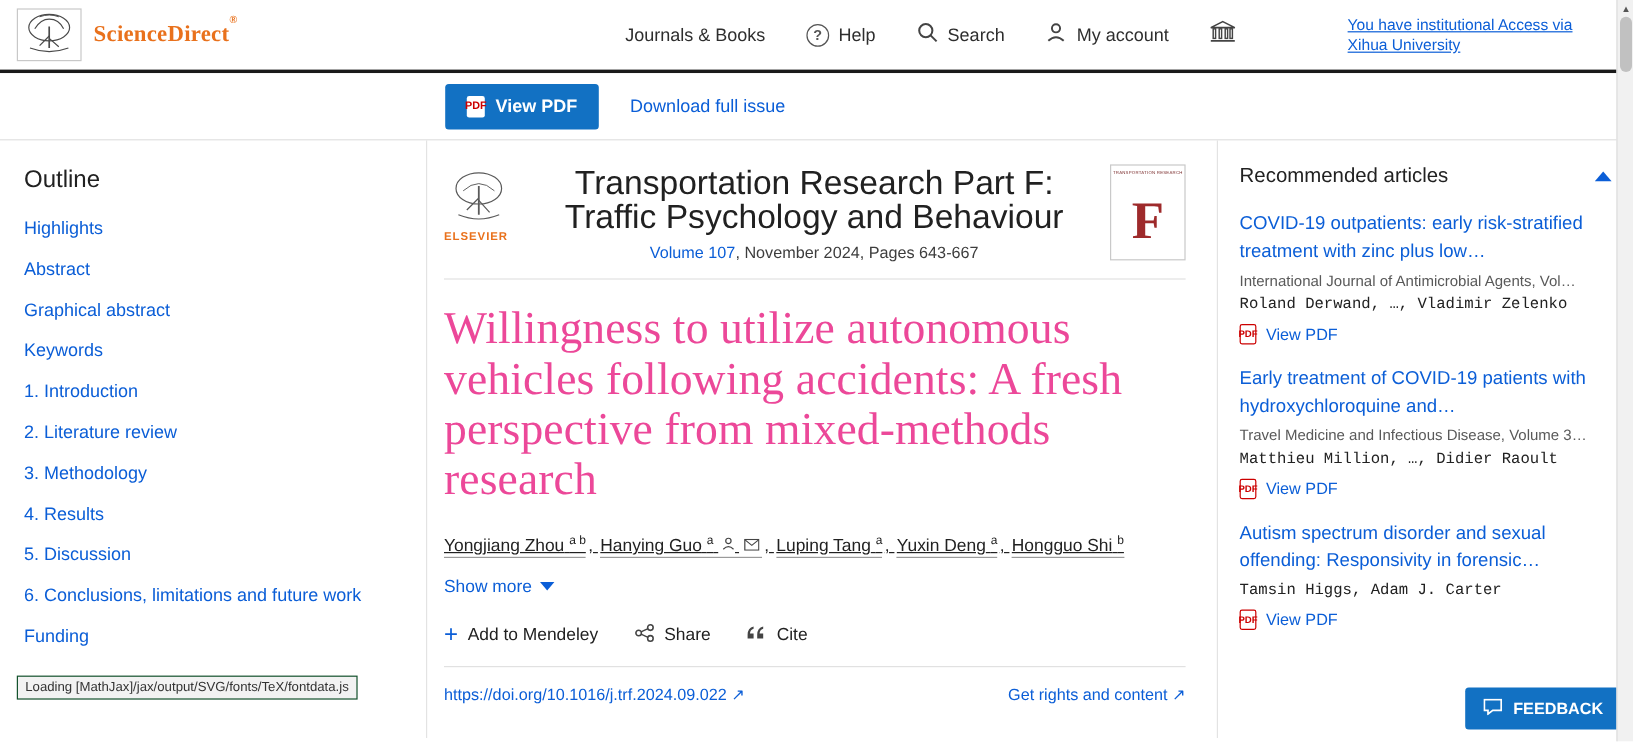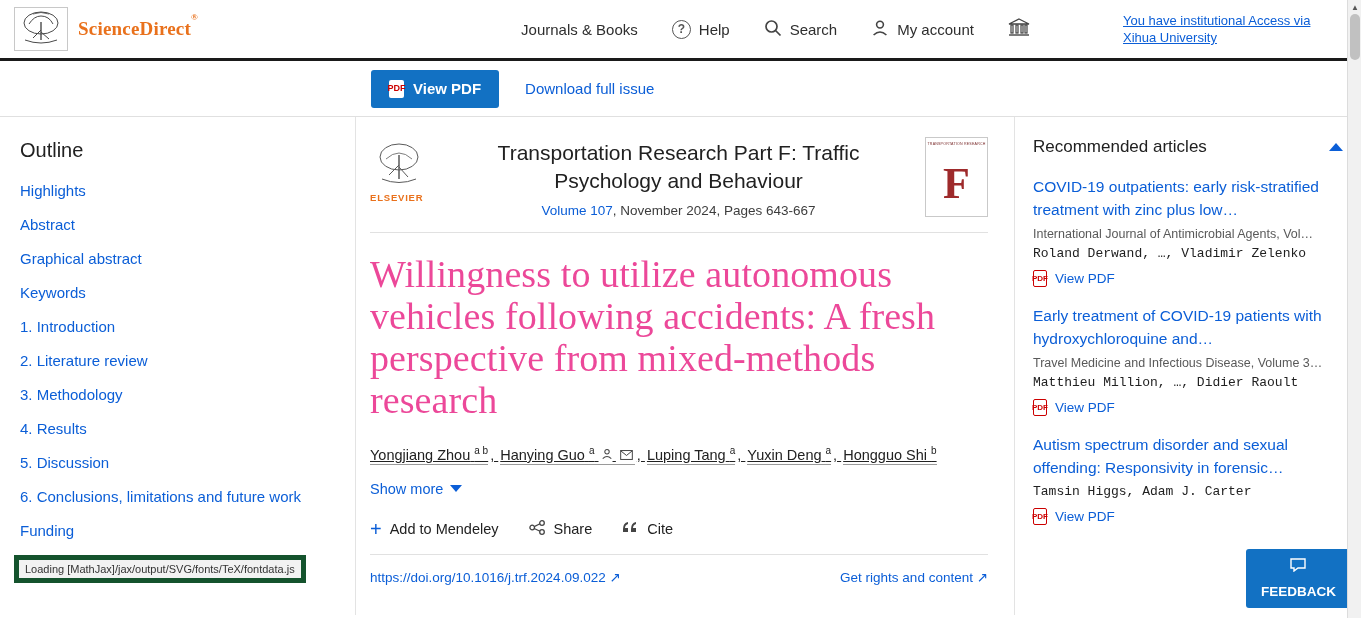--- a/index.html
+++ b/index.html
@@ -134,21 +134,21 @@
     font-size: 15px;
     color: #0b5ed7;
     margin-bottom: 17px;
     cursor: pointer;
   }
   .mathjax-status {
     position: absolute;
     left: 14px;
     bottom: 32px;
     background: #f2f2f2;
-    border: 5px solid #14532d;
+    border: 1px solid #14532d;
     font-size: 11px;
     color: #333;
     padding: 3px 6px;
     white-space: nowrap;
     font-family: "Liberation Sans", sans-serif;
   }
 
   
   .center {
     flex: 1;
@@ -176,21 +176,21 @@
     color: #e9711c;
     font-weight: 700;
     margin-top: 1px;
   }
   .journal-title-wrap {
     flex: 1;
     text-align: center;
     padding-top: 4px;
   }
   .journal-title {
-    font-size: 21px;
+    font-size: 28px;
     line-height: 28px;
     color: #212121;
     font-weight: 400;
   }
   .journal-meta {
     font-size: 13.5px;
     color: #3d3d3d;
     margin-top: 8px;
   }
   .journal-meta a { color: #0b5ed7; }
@@ -364,21 +364,20 @@
     background: #1271c3;
     color: #fff;
     font-size: 13.5px;
     font-weight: 600;
     border-radius: 3px;
     padding: 9px 15px;
     display: inline-flex;
     align-items: center;
     gap: 9px;
     cursor: pointer;
-    flex-direction: column;
   }
 
   
   .scrollbar {
     position: absolute;
     top: 0; right: 0;
     width: 14px; height: 618px;
     background: #f1f1f1;
     border-left: 1px solid #dcdcdc;
   }

